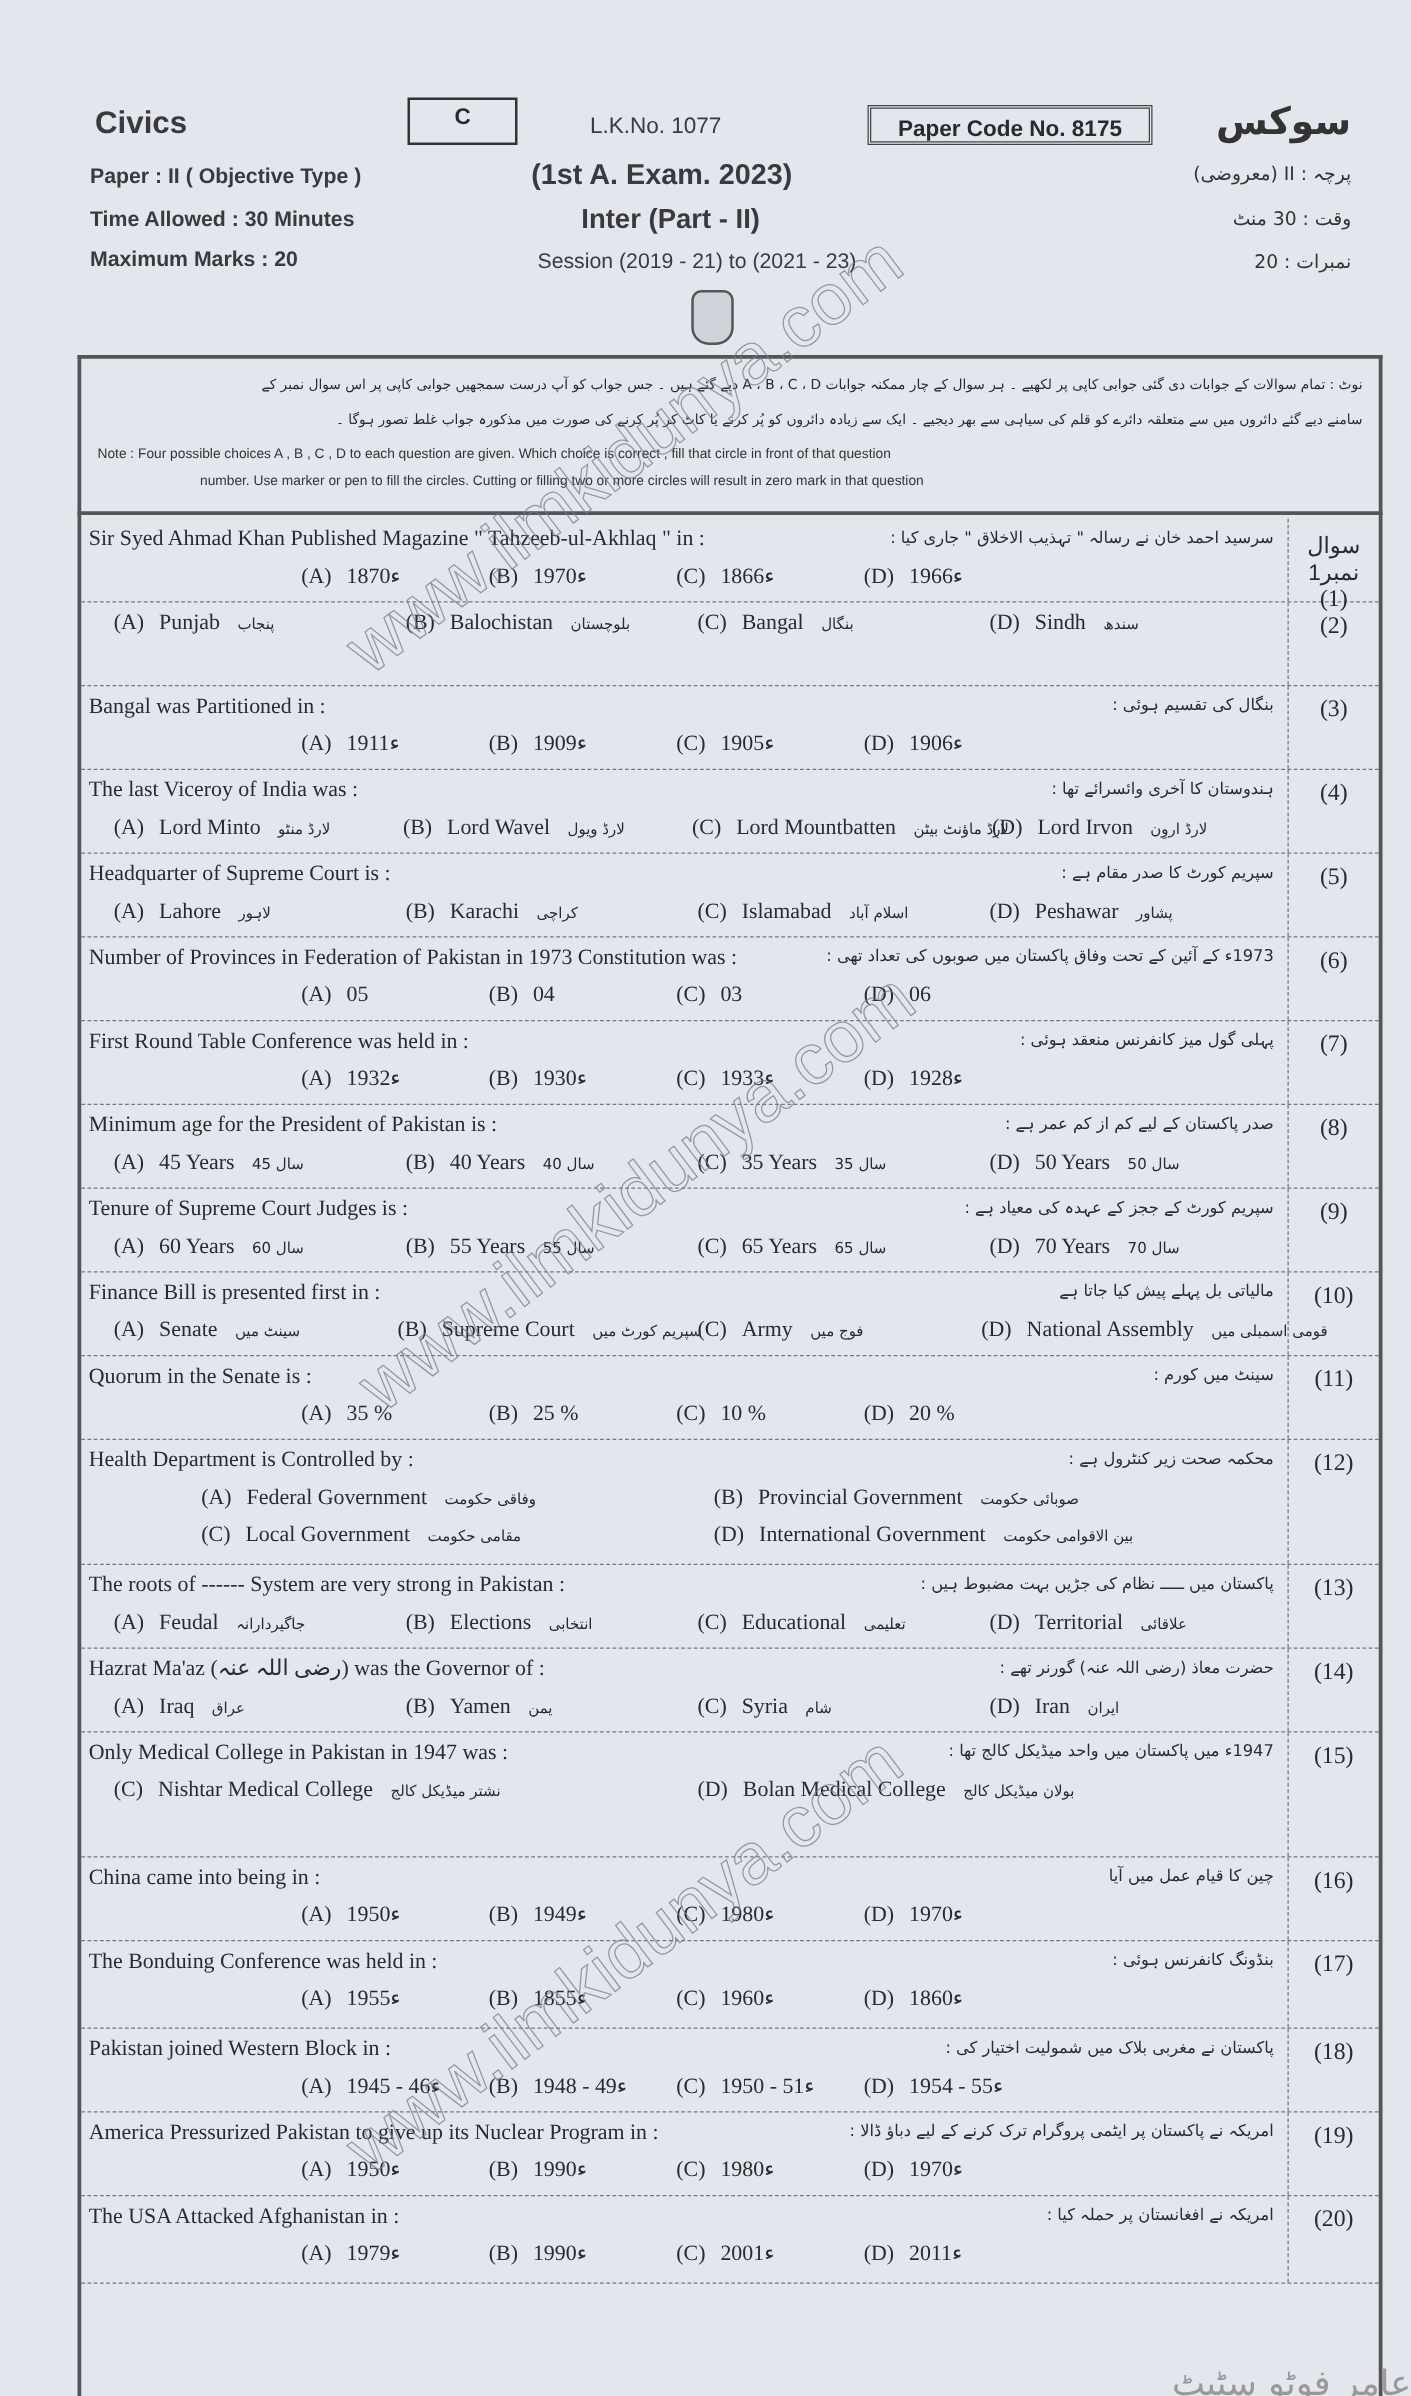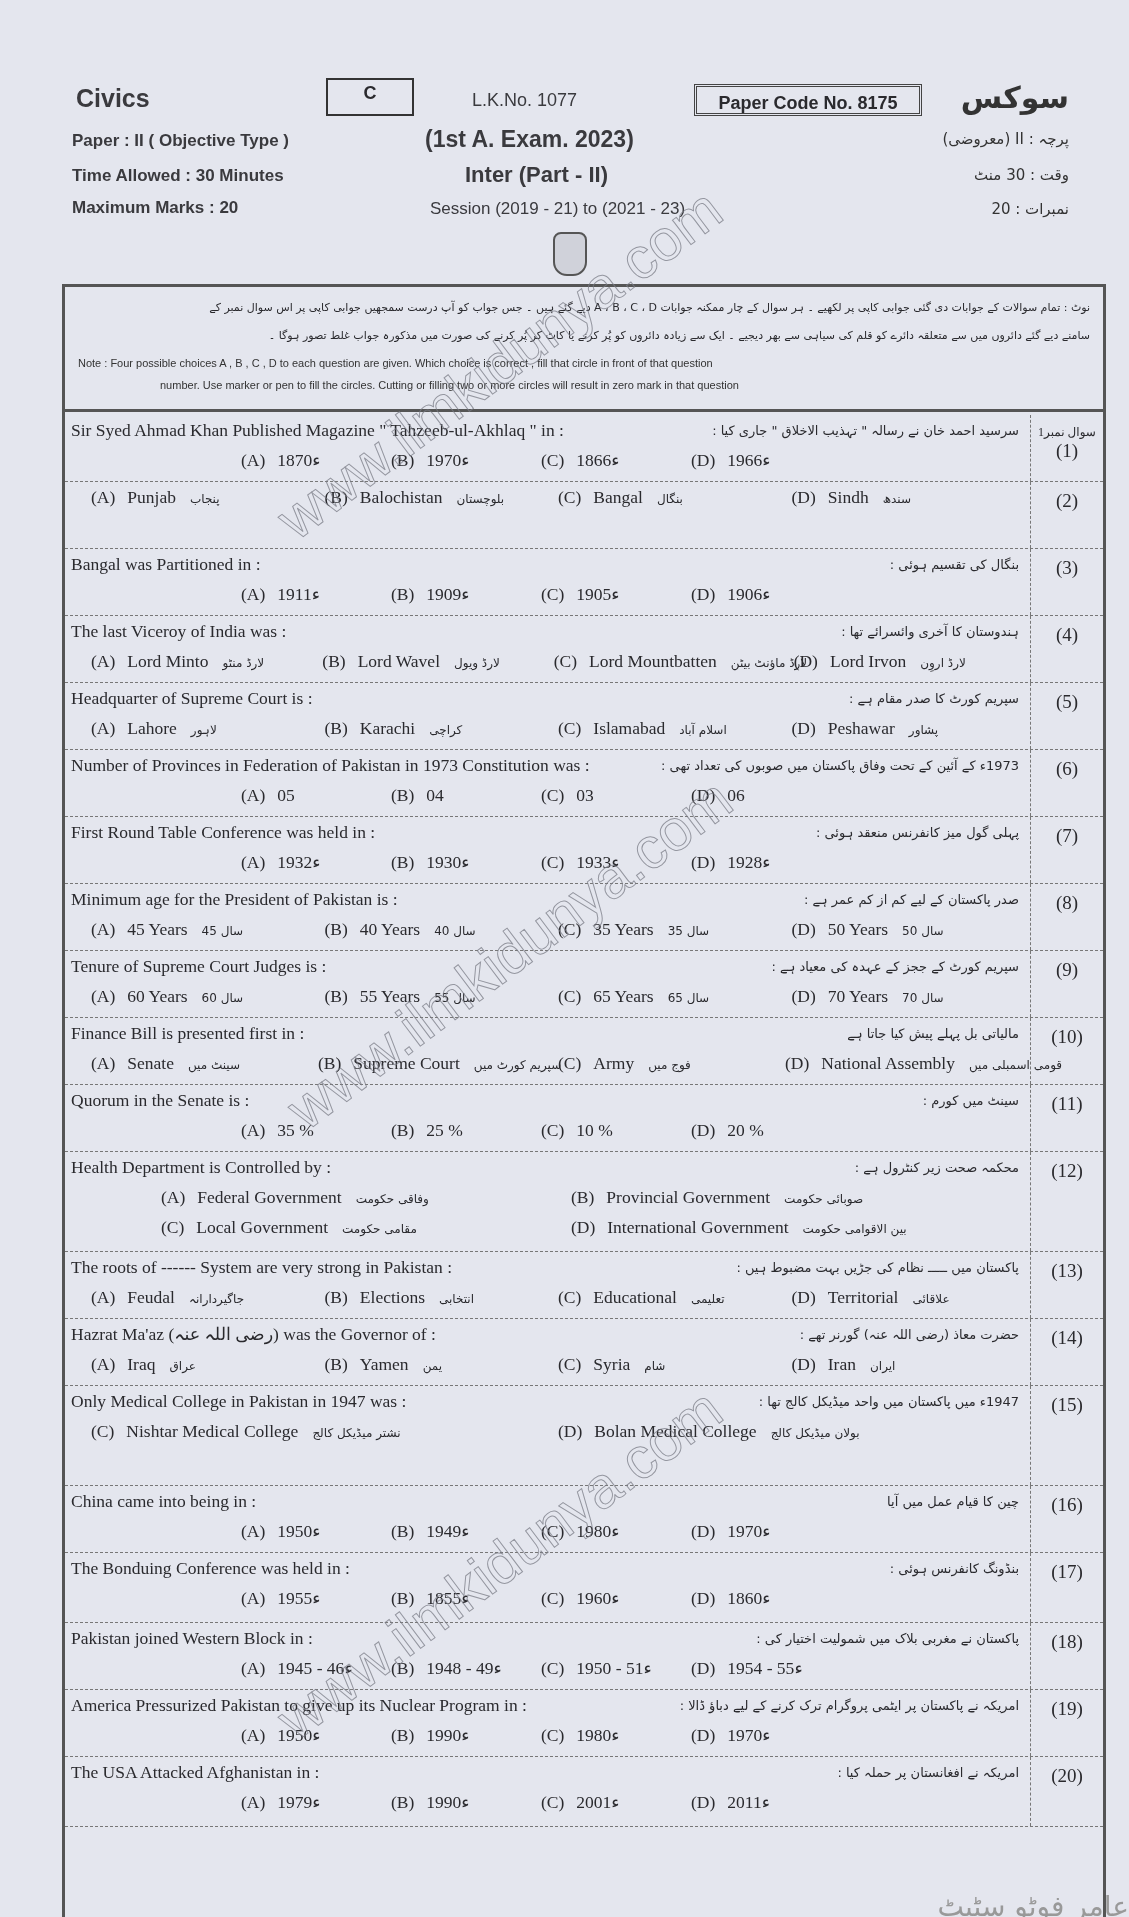--- a/index.html
+++ b/index.html
@@ -17,21 +17,21 @@
     position:absolute; left:326px; top:78px; width:84px; height:34px;
     border:2px solid #333; font-family:"Liberation Sans", sans-serif; font-weight:bold;
     font-size:18px; text-align:center; line-height:26px;
   }
   .code-box {
     position:absolute; left:694px; top:84px; width:228px; height:32px;
     border:3px double #444; font-family:"Liberation Sans", sans-serif; font-weight:bold;
     font-size:18px; text-align:center; line-height:32px; box-sizing:border-box;
   }
   .urdu { direction:rtl; font-family:"DejaVu Sans", sans-serif; }
-  .hdr-urdu { position:absolute; right:60px; font-family:"DejaVu Sans", sans-serif; color:#333; direction:rtl; }
+  .hdr-urdu { position:absolute; right:48px; font-family:"DejaVu Sans", sans-serif; color:#333; direction:rtl; }
   .logo {
     position:absolute; left:553px; top:232px; width:30px; height:40px;
     border:2px solid #555; border-radius:8px 8px 14px 14px; background:#d0d2da;
   }
   .frame {
     position:absolute; left:62px; top:284px; width:1044px; height:1633px;
     border-left:3px solid #555; border-right:3px solid #555; border-top:3px solid #555;
     box-sizing:border-box;
   }
   .note {
@@ -44,21 +44,21 @@
   .note-en .indent { padding-left:82px; display:block; }
   .qtable { position:absolute; left:65px; top:415px; width:1038px; }
   .q {
     position:relative; border-bottom:1px dashed #777; box-sizing:border-box;
   }
   .q .qnum-col {
     position:absolute; right:0; top:0; bottom:0; width:72px;
     border-left:1px dashed #777; text-align:center;
     font-size:19px;
   }
-  .q .qnum-col .sawal { font-family:Liberation Serif, serif; font-size:12px; display:block; padding-top:10px; }
+  .q .qnum-col .sawal { font-family:Liberation Sans, sans-serif; font-size:18px; display:block; padding-top:10px; }
   .q .qnum { display:block; }
   .q .body { margin-right:72px; padding:0 6px; }
   .q .stem { display:flex; justify-content:space-between; align-items:center; height:30px; font-size:17.5px; }
   .q .stem-ur { font-family:"DejaVu Sans", sans-serif; font-size:13px; direction:rtl; padding-right:6px; }
   .q .opts { display:flex; align-items:center; font-size:17.5px; height:30px; }
   .opt { white-space:nowrap; }
   .opt .lbl { margin-right:12px; }
   .opt .ur { font-family:"DejaVu Sans", sans-serif; font-size:12px; margin-left:14px; direction:rtl; }
   .wm {
     position:absolute; font-family:"Liberation Sans", sans-serif; font-size:58px;

